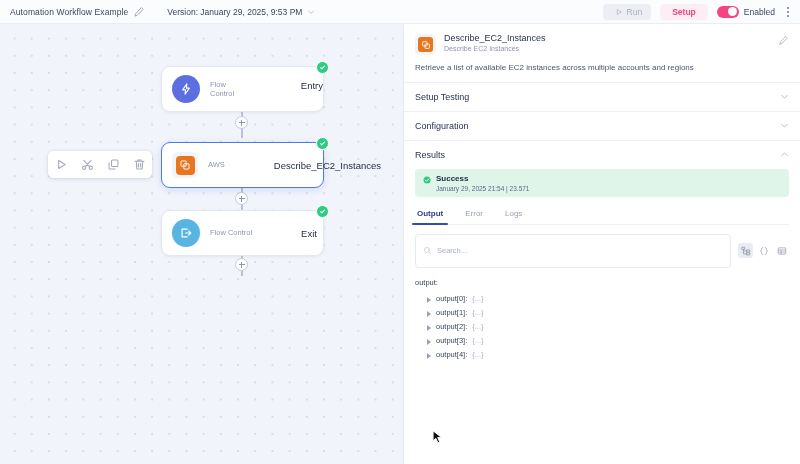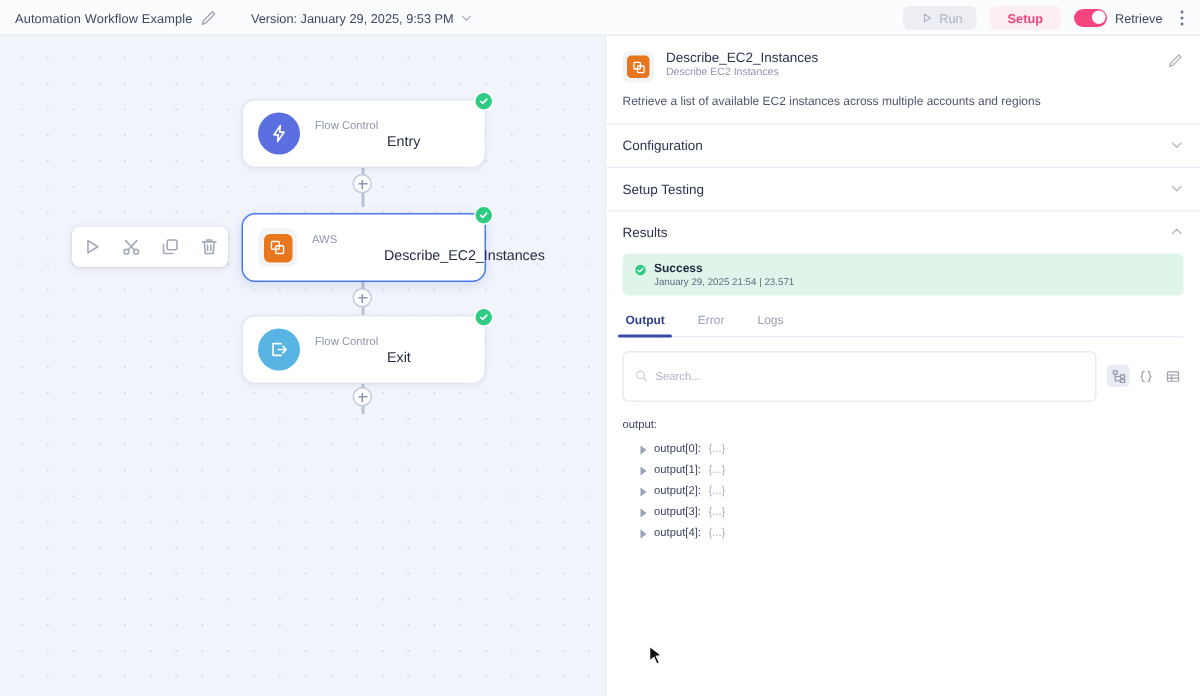--- a/index.html
+++ b/index.html
@@ -112,21 +112,21 @@
   }
   .node-ico-sq {
     width: 26px; height: 26px; border-radius: 6px;
     background: #f3f4f7;
     display: flex; align-items: center; justify-content: center; flex: 0 0 auto;
   }
   .aws-sq {
     width: 19px; height: 19px; border-radius: 4px; background: #e8761e;
     display: flex; align-items: center; justify-content: center;
   }
-  .node-text { display: flex; flex-direction: column; gap: 1px; }
+  .node-text { display: flex; flex-direction: row; gap: 1px; }
   .node-kind { font-size: 7.5px; color: #8d96ad; }
   .node-name { font-size: 9.5px; color: #1f2840; padding-left: 48px; }
 
   
   .panel { flex: 1; background: #fff; border-left: 1px solid #e6eaf2; display: flex; flex-direction: column; min-width: 0; }
   .panel-head { padding: 9px 11px 8px 11px; }
   .ph-row { display: flex; align-items: flex-start; gap: 8px; }
   .ph-ico {
     width: 21px; height: 21px; border-radius: 5px; background: #f3f4f7;
     display: flex; align-items: center; justify-content: center; flex: 0 0 auto; margin-top: 1px;
@@ -216,21 +216,21 @@
     <div class="topbar-right">
       <button class="btn-run">
         <svg class="tri-outline" viewBox="0 0 16 16" fill="none" stroke="#a9b0c0" stroke-width="1.4" stroke-linejoin="round">
             <path d="M4.5 3l8 5-8 5z"></path>
           </svg>
         <span>Run</span>
       </button>
       <button class="btn-save">Setup</button>
       <div class="toggle-wrap">
         <div class="toggle"></div>
-        <span class="toggle-label">Retrieve</span>
+        <span class="toggle-label">Enabled</span>
       </div>
       <div class="kebab">
           <i></i>
           <i></i>
           <i></i>
         </div>
     </div>
   </div>
 
   <div class="body">
@@ -335,28 +335,28 @@
             <span class="ph-sub">Describe EC2 Instances</span>
           </div>
           <svg class="ph-edit" viewBox="0 0 16 16" fill="none" stroke="#6b7489" stroke-width="1.3" stroke-linecap="round" stroke-linejoin="round">
             <path d="M11.5 2.5l2 2L5.5 12.5 2.5 13.5l1-3z"></path>
           </svg>
         </div>
         <div class="ph-desc">Retrieve a list of available EC2 instances across multiple accounts and regions</div>
       </div>
 
       <div class="section">
-        <span class="section-title">Configuration</span>
+        <span class="section-title">Setup Testing</span>
         <svg class="chev" viewBox="0 0 16 16" fill="none" stroke="#6b7489" stroke-width="1.6" stroke-linecap="round" stroke-linejoin="round">
             <path d="M3 6l5 5 5-5"></path>
           </svg>
       </div>
 
       <div class="section">
-        <span class="section-title">Setup Testing</span>
+        <span class="section-title">Configuration</span>
         <svg class="chev" viewBox="0 0 16 16" fill="none" stroke="#6b7489" stroke-width="1.6" stroke-linecap="round" stroke-linejoin="round">
             <path d="M3 6l5 5 5-5"></path>
           </svg>
       </div>
 
       <div class="section">
         <span class="section-title">Results</span>
         <svg class="chev" viewBox="0 0 16 16" fill="none" stroke="#6b7489" stroke-width="1.6" stroke-linecap="round" stroke-linejoin="round">
             <path d="M3 10l5-5 5 5"></path>
           </svg>

